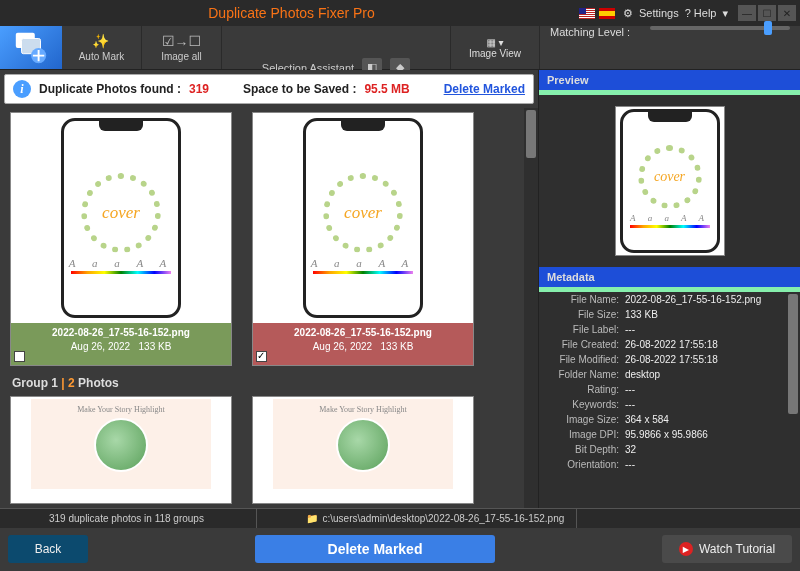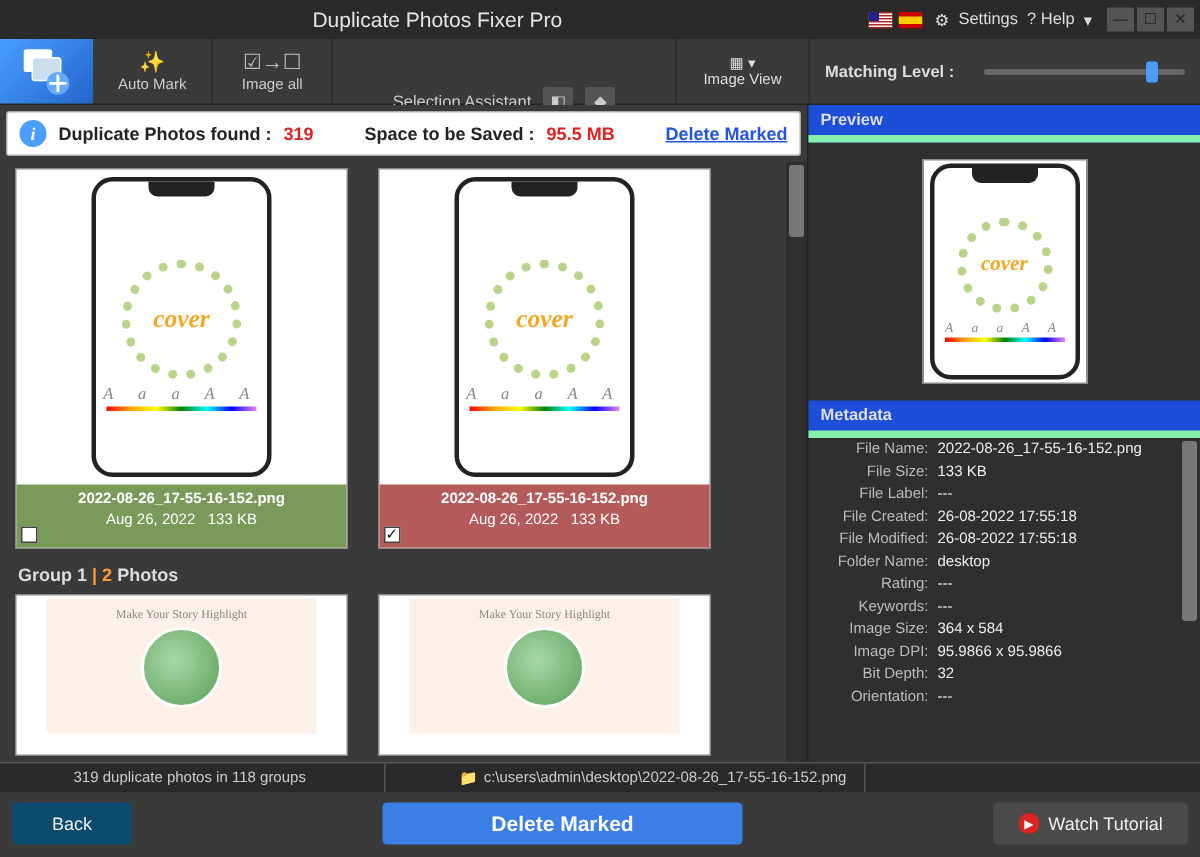--- a/index.html
+++ b/index.html
@@ -1,32 +1,32 @@
 <!DOCTYPE html>
 <html><head>
 <meta charset="utf-8">
 <style>
 * { box-sizing: border-box; margin: 0; padding: 0; font-family: Arial, sans-serif; }
 body { width: 800px; height: 571px; background: #3a3a3a; color: #ddd; font-size: 11px; overflow: hidden; }
 .titlebar { height: 26px; background: #2a2a2a; display: flex; align-items: center; padding: 0 4px; }
-.titlebar .title { flex: 1; text-align: center; font-size: 14px; color: #e5e5e5; }
+.titlebar .title { flex: 1; text-align: center; font-size: 14px; color: #f97316; }
 .titlebar .flags { display: flex; gap: 4px; margin-right: 8px; }
 .titlebar .flag { width: 16px; height: 11px; }
 .titlebar .rcontrols { display: flex; align-items: center; gap: 6px; font-size: 11px; }
 .titlebar .winbtns { display: flex; margin-left: 8px; }
 .titlebar .winbtn { width: 18px; height: 16px; background: #555; margin-left: 2px; display: flex; align-items: center; justify-content: center; font-size: 10px; color: #222; }
 .toolbar { height: 44px; background: #3a3a3a; display: flex; align-items: stretch; border-bottom: 1px solid #222; }
 .logo { width: 62px; background: linear-gradient(135deg,#4a9eff,#2266cc); display: flex; align-items: center; justify-content: center; }
 .logo svg { width: 38px; height: 38px; }
 .tbtn { width: 80px; display: flex; flex-direction: column; align-items: center; justify-content: center; gap: 2px; border-right: 1px solid #2a2a2a; font-size: 10px; color: #ccc; cursor: pointer; }
 .tbtn .ico { font-size: 14px; color: #bbb; }
 .selassist { flex: 1; display: flex; align-items: center; justify-content: center; gap: 8px; font-size: 11px; color: #ccc; margin-top: 40px; }
 .sabtn { width: 20px; height: 20px; background: #555; display: flex; align-items: center; justify-content: center; border-radius: 2px; }
 .imgview { width: 90px; display: flex; flex-direction: column; align-items: center; justify-content: center; border-left: 1px solid #2a2a2a; border-right: 1px solid #2a2a2a; font-size: 10px; }
-.matchpanel { width: 260px; display: flex; align-items: center; padding: 0 10px; font-size: 11px; font-weight: bold; gap: 20px; }
+.matchpanel { width: 260px; display: flex; padding: 0 10px; font-size: 11px; font-weight: normal; gap: 20px; }
 .slider { flex: 1; height: 4px; background: #666; position: relative; border-radius: 2px; }
 .slider .thumb { position: absolute; right: 18px; top: -5px; width: 8px; height: 14px; background: #4a9eff; border-radius: 2px; }
 .mainrow { display: flex; height: 438px; }
 .leftpane { width: 538px; background: #3a3a3a; display: flex; flex-direction: column; }
 .infobar { height: 30px; background: #fff; color: #222; display: flex; align-items: center; padding: 0 8px; gap: 8px; font-size: 12px; font-weight: bold; border: 1px solid #aaa; margin: 4px; border-radius: 2px; }
 .infobar .iico { width: 18px; height: 18px; border-radius: 50%; background: #4a9eff; color: #fff; display: flex; align-items: center; justify-content: center; font-style: italic; font-family: Georgia; }
 .infobar .red { color: #d22; }
 .infobar .dlink { margin-left: auto; color: #2255dd; text-decoration: underline; cursor: pointer; font-size: 12px; }
 .gallery { flex: 1; overflow: hidden; padding: 4px 4px 0 10px; position: relative; }
 .row { display: flex; gap: 20px; }
@@ -58,21 +58,21 @@
 .btn { height: 28px; border-radius: 3px; display: flex; align-items: center; justify-content: center; font-size: 12px; cursor: pointer; }
 .btn.back { width: 80px; background: #0c4a6e; color: #eee; }
 .btn.del { flex: 0 0 240px; margin: 0 auto; background: #3a7fe6; color: #fff; font-weight: bold; font-size: 14px; }
 .btn.tut { width: 130px; background: #4a4a4a; color: #eee; gap: 6px; }
 .btn.tut .play { width: 14px; height: 14px; border-radius: 50%; background: #d22; display: flex; align-items: center; justify-content: center; color: #fff; font-size: 8px; }
 .phone { width: 120px; height: 200px; border: 3px solid #222; border-radius: 14px; background: #fff; position: relative; display: flex; flex-direction: column; }
 .phone .notch { width: 44px; height: 10px; background: #222; border-radius: 0 0 6px 6px; margin: 0 auto; }
 .phone .screen { flex: 1; display: flex; flex-direction: column; align-items: center; justify-content: center; }
 .wreath { width: 80px; height: 80px; border-radius: 50%; position: relative; display: flex; align-items: center; justify-content: center; }
 .wreath::before { content: ""; position: absolute; inset: 0; border-radius: 50%; border: 6px dotted #b8d48a; }
-.wreath .ct { font-family: cursive; font-style: italic; color: #f5a623; font-size: 17px; font-weight: bold; }
+.wreath .ct { font-family: cursive; font-style: italic; color: #f5a623; font-size: 17px; font-weight: normal; }
 .phone .letters { font-family: Georgia; font-style: italic; color: #888; font-size: 11px; letter-spacing: 7px; margin-top: 4px; }
 .phone .rainbow { width: 100px; height: 3px; background: linear-gradient(90deg,red,orange,yellow,green,cyan,blue,violet); margin-top: 2px; }
 .story { width: 180px; height: 90px; background: #fdf0e8; position: relative; display: flex; flex-direction: column; align-items: center; padding-top: 6px; }
 .story .st { font-size: 8px; color: #888; font-family: Georgia; }
 .story .circ { width: 54px; height: 54px; border-radius: 50%; background: radial-gradient(circle at 40% 40%, #a8d8a8, #5aa05a); margin-top: 4px; border: 2px solid #fff; }
 </style>
 </head>
 <body>
 
 <div class="titlebar">

